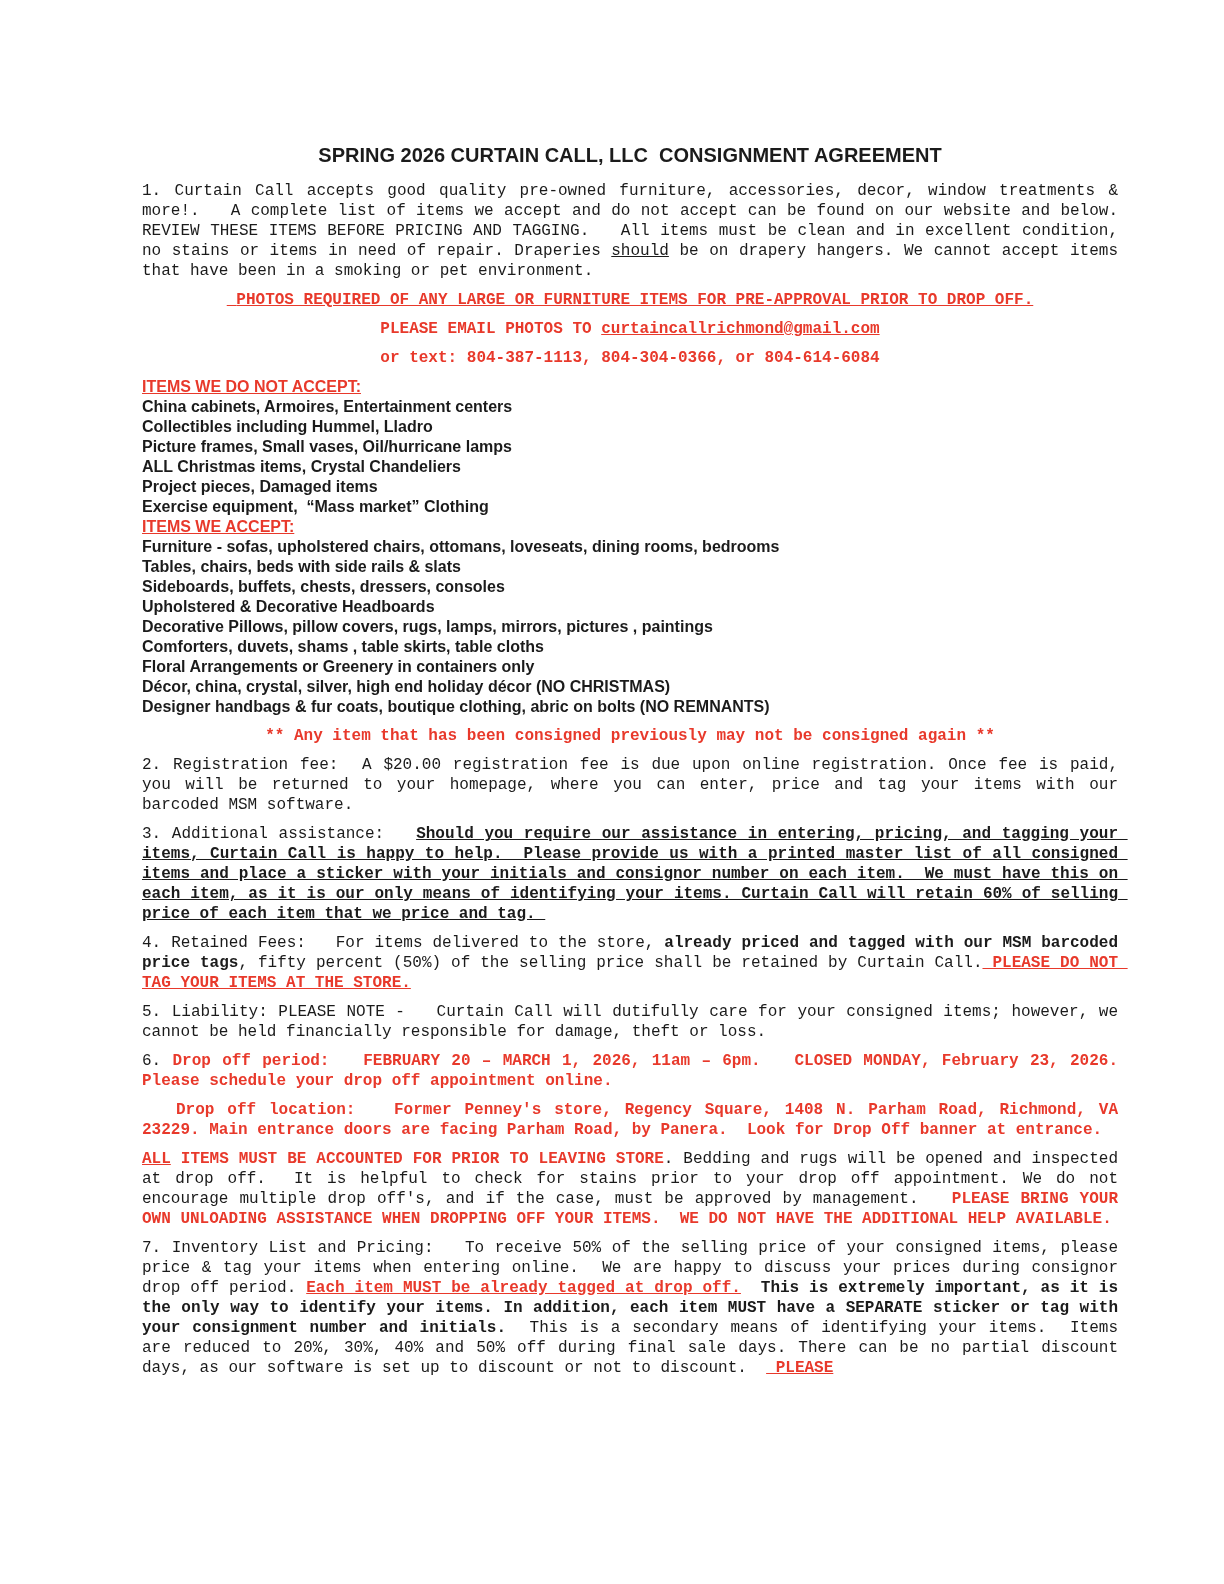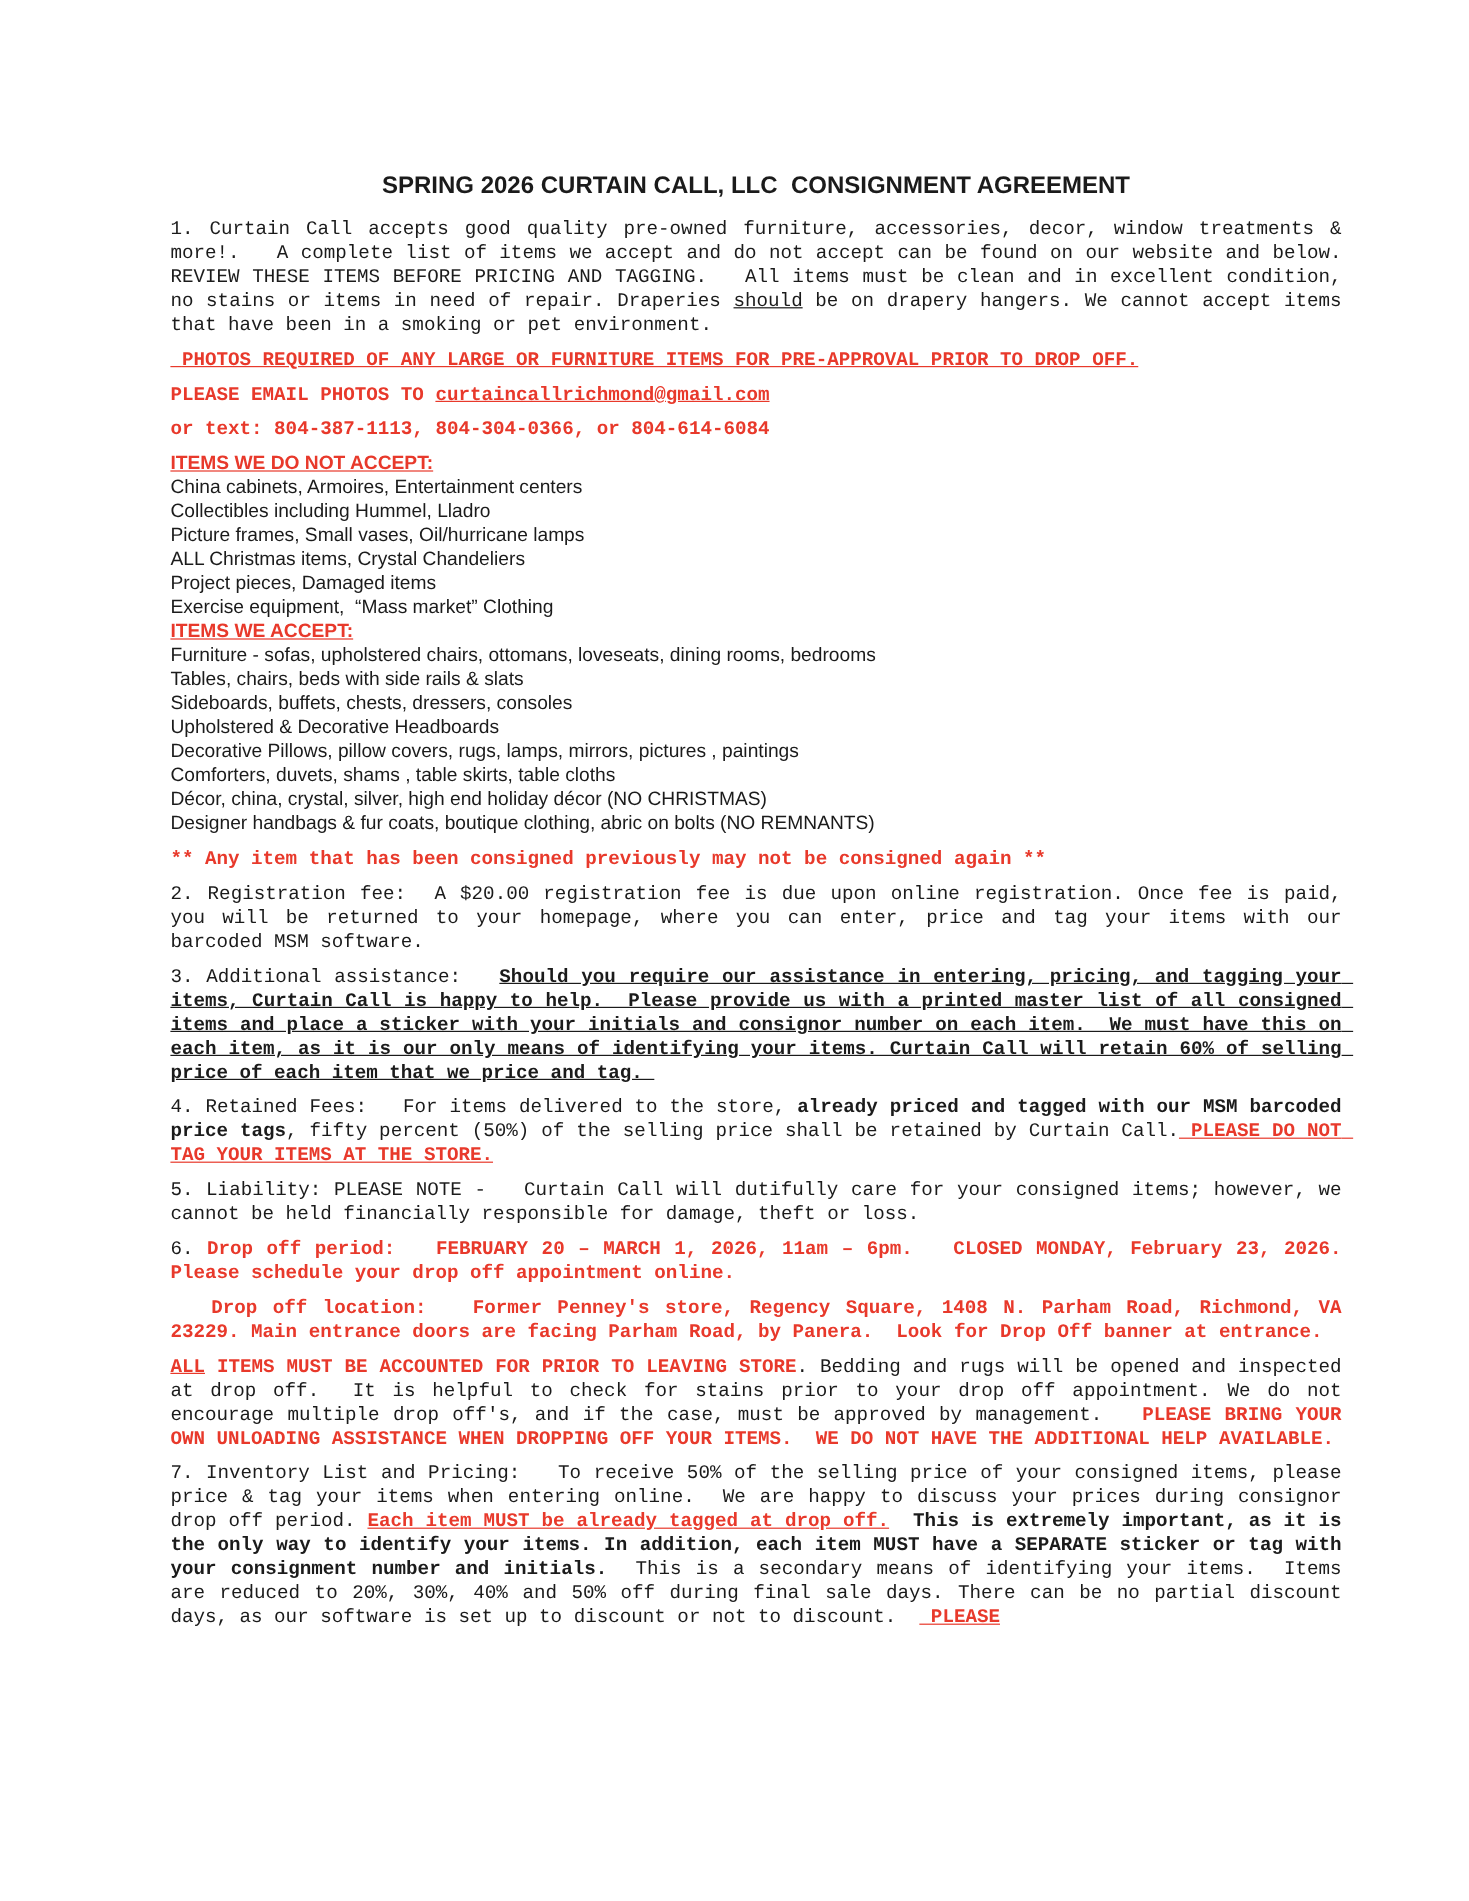--- a/index.html
+++ b/index.html
@@ -15,23 +15,23 @@
     width: 1224px; height: 1584px;
     padding: 143px 106px 0 142px;
   }
   .doc-title {
     font-size: 20px; line-height: 24px; font-weight: bold;
     text-align: center; margin: 0 0 14px 0; white-space: pre-wrap;
     color: var(--ink, #1b1b1b);
   }
   .block { margin: 0 0 9px 0; white-space: pre-wrap; font-family: Liberation Mono, monospace; }
   .justify { text-align: justify; }
-  .center { }
+  .center { text-align: center; }
   .heading { margin: 0; }
-  .list { margin: 0; }
+  .list { margin: 0; font-weight: bold; }
   .list.gap-after { margin-bottom: 9px; }
   .list-line { white-space: pre-wrap; }
   .indent1 { text-indent: 34px; }
   .b { font-weight: bold; }
   .u { text-decoration: underline; }
   .r { color: var(--red, #e8392b); }
 </style>
 </head>
 <body style="--red: #e8392b; --ink: #1b1b1b;">
 
@@ -60,20 +60,21 @@
 
   <div class="heading"><span class="b u r">ITEMS WE ACCEPT:</span></div>
 
   <div class="list gap-after">
     <div class="list-line">Furniture - sofas, upholstered chairs, ottomans, loveseats, dining rooms, bedrooms</div>
     <div class="list-line">Tables, chairs, beds with side rails &amp; slats</div>
     <div class="list-line">Sideboards, buffets, chests, dressers, consoles</div>
     <div class="list-line">Upholstered &amp; Decorative Headboards</div>
     <div class="list-line">Decorative Pillows, pillow covers, rugs, lamps, mirrors, pictures , paintings</div>
     <div class="list-line">Comforters, duvets, shams , table skirts, table cloths</div>
+    <div class="list-line">Floral Arrangements or Greenery in containers only</div>
     <div class="list-line">Décor, china, crystal, silver, high end holiday décor (NO CHRISTMAS)</div>
     <div class="list-line">Designer handbags &amp; fur coats, boutique clothing, abric on bolts (NO REMNANTS)</div>
   </div>
 
   <div class="block center"><span class="b r">** Any item that has been consigned previously may not be consigned again **</span></div>
 
   <div class="block justify"><span>2. Registration fee:  A $20.00 registration fee is due upon online registration. Once fee is paid, you will be returned to your homepage, where you can enter, price and tag your items with our barcoded MSM software.</span></div>
 
   <div class="block justify"><span>3. Additional assistance:   </span><span class="b u">Should you require our assistance in entering, pricing, and tagging your items, Curtain Call is happy to help.  Please provide us with a printed master list of all consigned items and place a sticker with your initials and consignor number on each item.  We must have this on each item, as it is our only means of identifying your items. Curtain Call will retain 60% of selling price of each item that we price and tag. </span></div>
 

